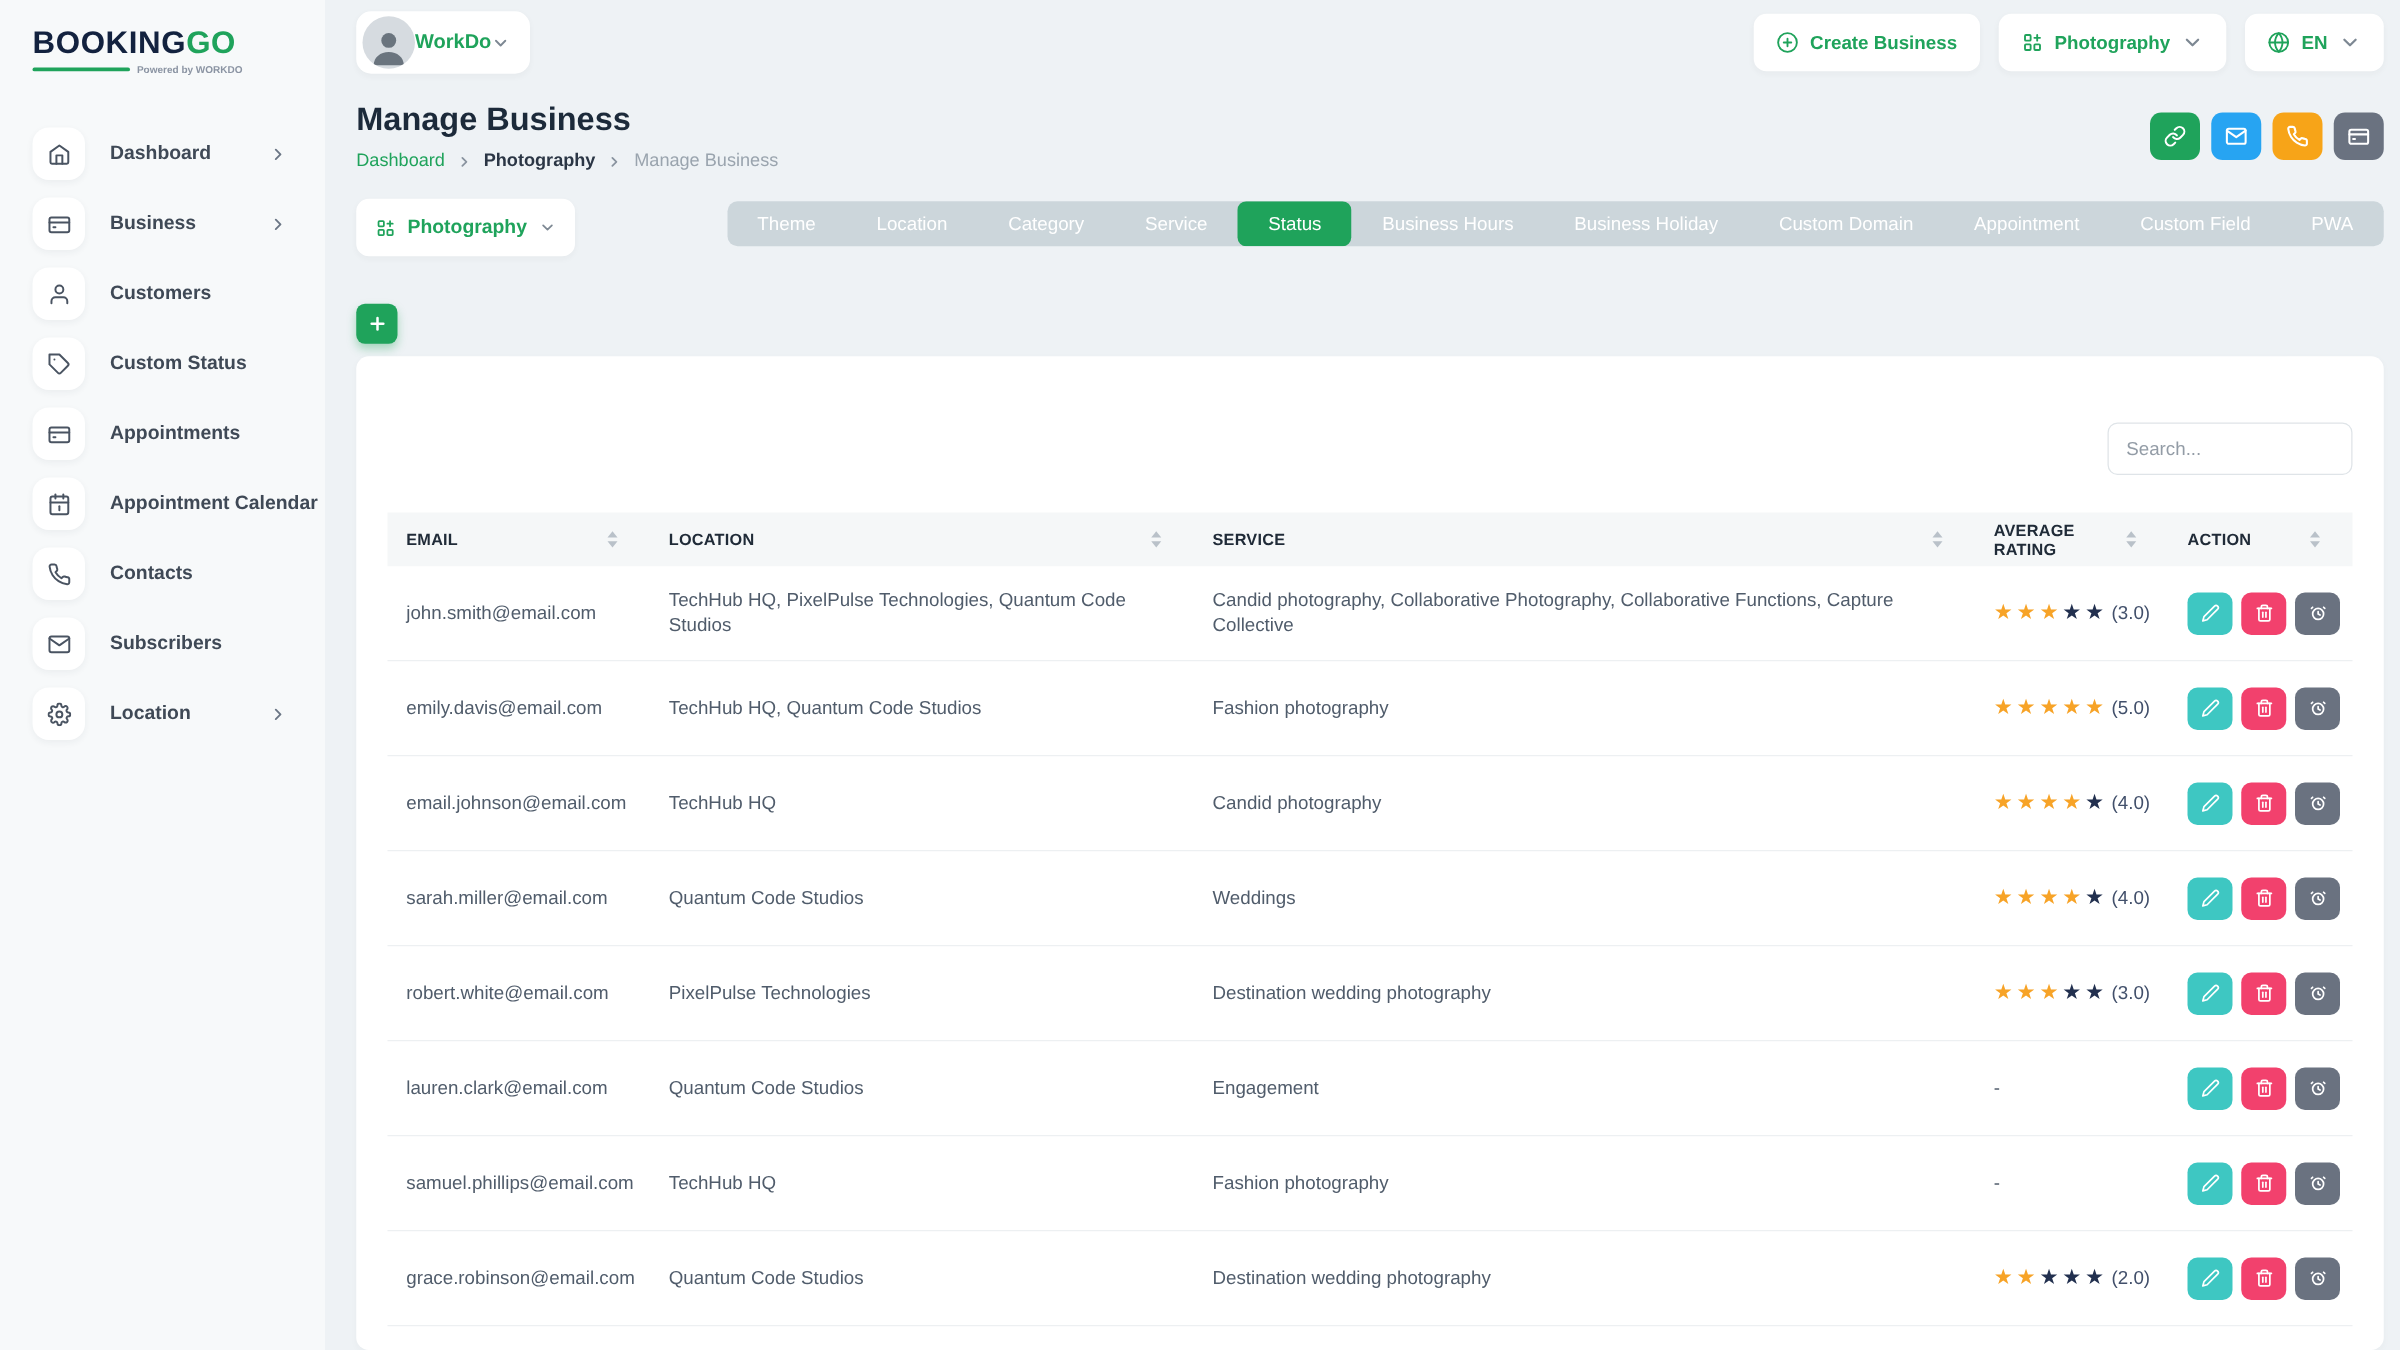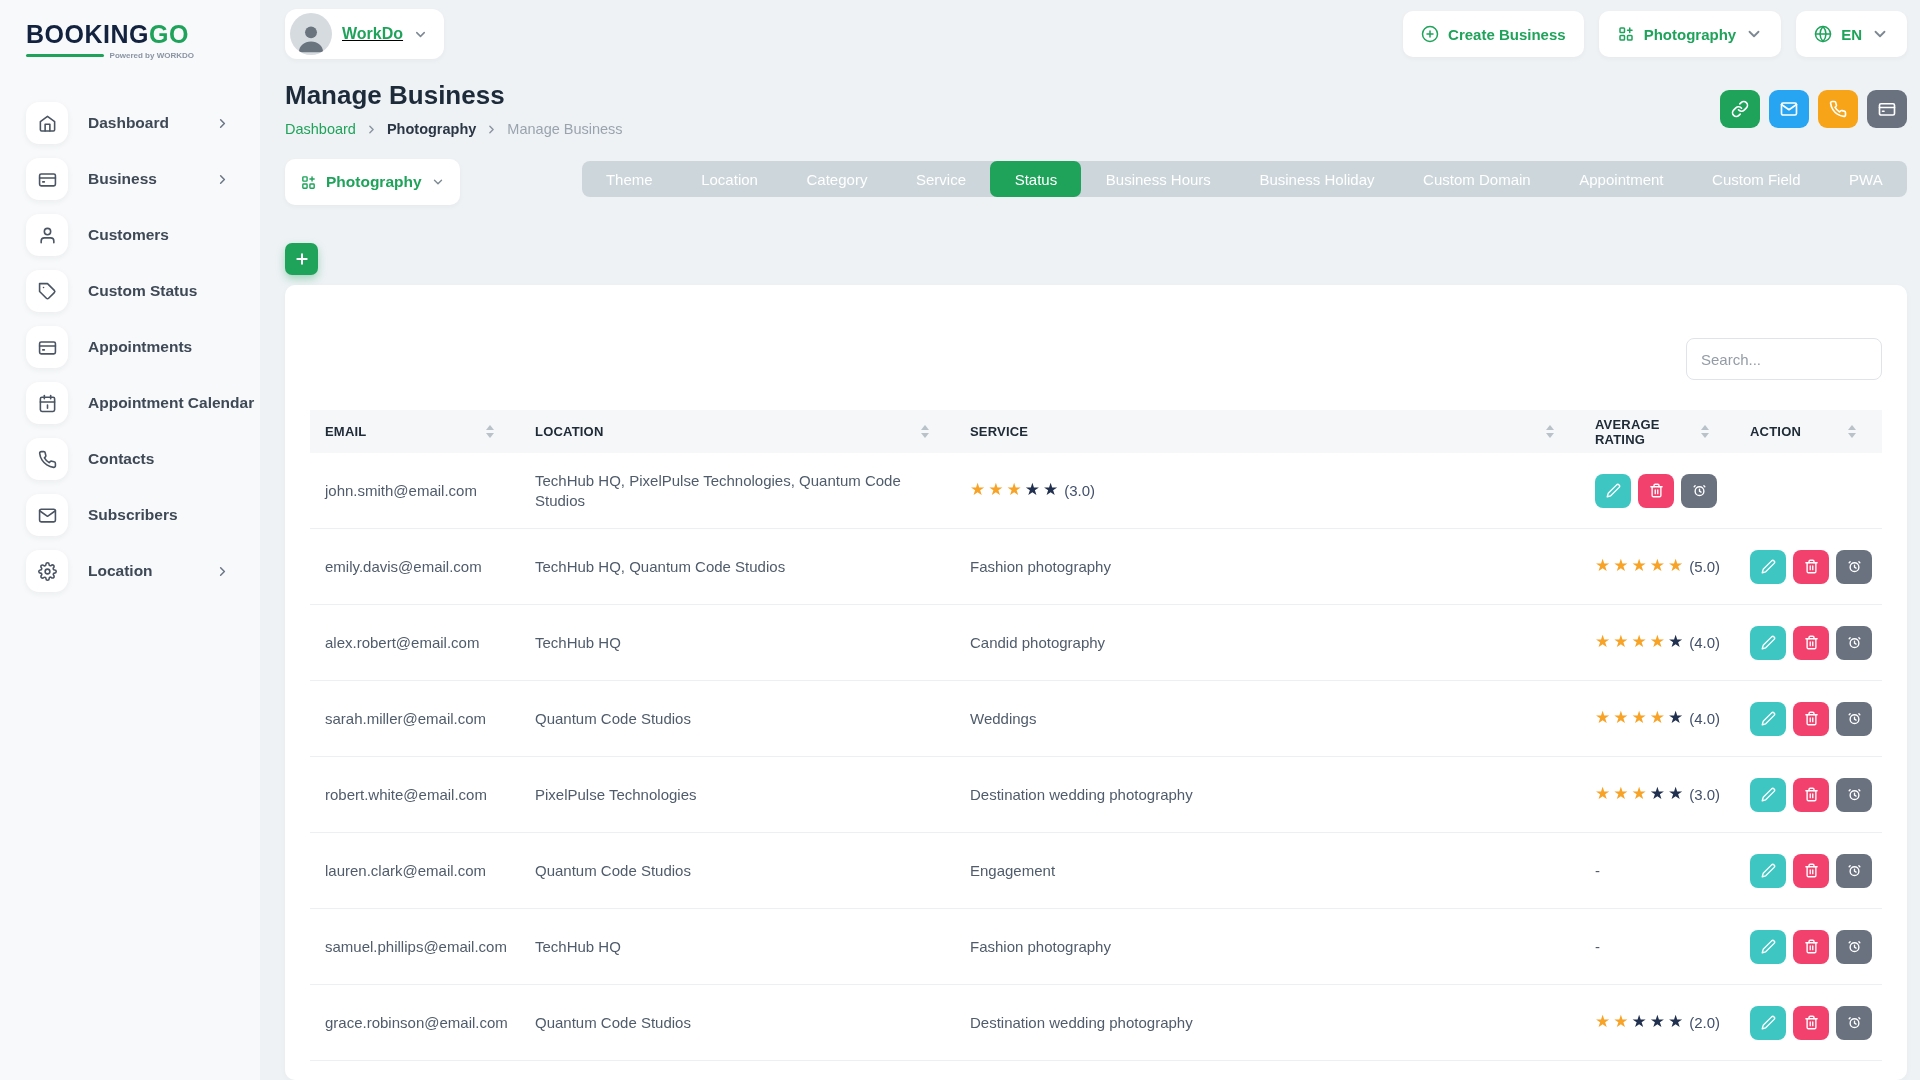--- a/index.html
+++ b/index.html
@@ -21,21 +21,21 @@
   .icon-box { width:42px; height:42px; background:#ffffff; border-radius:13px; display:flex; align-items:center; justify-content:center; color:#4a5462; box-shadow:0 2px 6px rgba(40,50,60,.06); flex-shrink:0; }
   .icon-box svg { width:19px; height:19px; }
   .nav-label { font-size:15.5px; color:#3f4956; font-weight:600; }
   .nav-chevron { margin-left:auto; margin-right:30px; color:#6b7685; display:flex; }
   .nav-chevron svg { width:15px; height:15px; }
 
   
   .main { flex:1; padding:0 20px 0 25px; display:flex; flex-direction:column; }
 
   .topbar { height:68px; display:flex; align-items:center; justify-content:space-between; }
-  .workspace-btn { display:flex; align-items:center; gap:10px; background:#fff; border-radius:12px; padding:4px 16px 4px 5px; height:50px; cursor:pointer; box-shadow:0 2px 5px rgba(40,50,60,.04);text-decoration:underline; }
+  .workspace-btn { display:flex; align-items:center; background:#fff; border-radius:12px; padding:4px 16px 4px 5px; height:50px; cursor:pointer; box-shadow:0 2px 5px rgba(40,50,60,.04); }
   .avatar { width:42px; height:42px; border-radius:50%; background:#d6dbe0; overflow:hidden; display:flex; align-items:flex-end; justify-content:center; }
   .avatar svg { width:34px; height:34px; }
   .workspace-name { color:var(--primary-green); font-size:16px; font-weight:600; }
   .chev-down { color:#7d8893; display:flex; }
   .chev-down svg { width:15px; height:15px; }
   .topbar-right { display:flex; gap:15px; }
   .pill-btn { display:flex; align-items:center; gap:9px; background:#fff; color:var(--primary-green); border-radius:10px; height:46px; padding:0 18px; font-size:15px; font-weight:600; cursor:pointer; box-shadow:0 2px 5px rgba(40,50,60,.04); }
   .pill-btn svg { width:18px; height:18px; }
 
   .page-head { display:flex; justify-content:space-between; margin-top:12px; }
@@ -411,20 +411,21 @@
             <span class="sort">
               <i class="up"></i>
               <i class="dn"></i>
             </span>
           </div>
       </div>
       <div>
           <div class="trow">
             <div class="td email-cell">john.smith@email.com</div>
             <div class="td location-cell">TechHub HQ, PixelPulse Technologies, Quantum Code Studios</div>
+            <div class="td service-cell">Candid photography, Collaborative Photography, Collaborative Functions, Capture Collective</div>
             <div class="td rating-cell">
               <span class="star filled">★</span>
               <span class="star filled">★</span>
               <span class="star filled">★</span>
               <span class="star">★</span>
               <span class="star">★</span>
               <span class="rating-label">(3.0)</span>
             </div>
             <div class="td ">
               <div class="actions">
@@ -496,21 +497,21 @@
                       <polyline points="12 10 12 13 14.5 14.5"></polyline>
                       <line x1="5" y1="4.5" x2="3.5" y2="6"></line>
                       <line x1="19" y1="4.5" x2="20.5" y2="6"></line>
                     </svg>
                   </span>
                 </button>
               </div>
             </div>
           </div>
           <div class="trow">
-            <div class="td email-cell">alex.robert@email.com</div>
+            <div class="td email-cell">email.johnson@email.com</div>
             <div class="td location-cell">TechHub HQ</div>
             <div class="td service-cell">Candid photography</div>
             <div class="td rating-cell">
               <span class="star filled">★</span>
               <span class="star filled">★</span>
               <span class="star filled">★</span>
               <span class="star filled">★</span>
               <span class="star">★</span>
               <span class="rating-label">(4.0)</span>
             </div>

